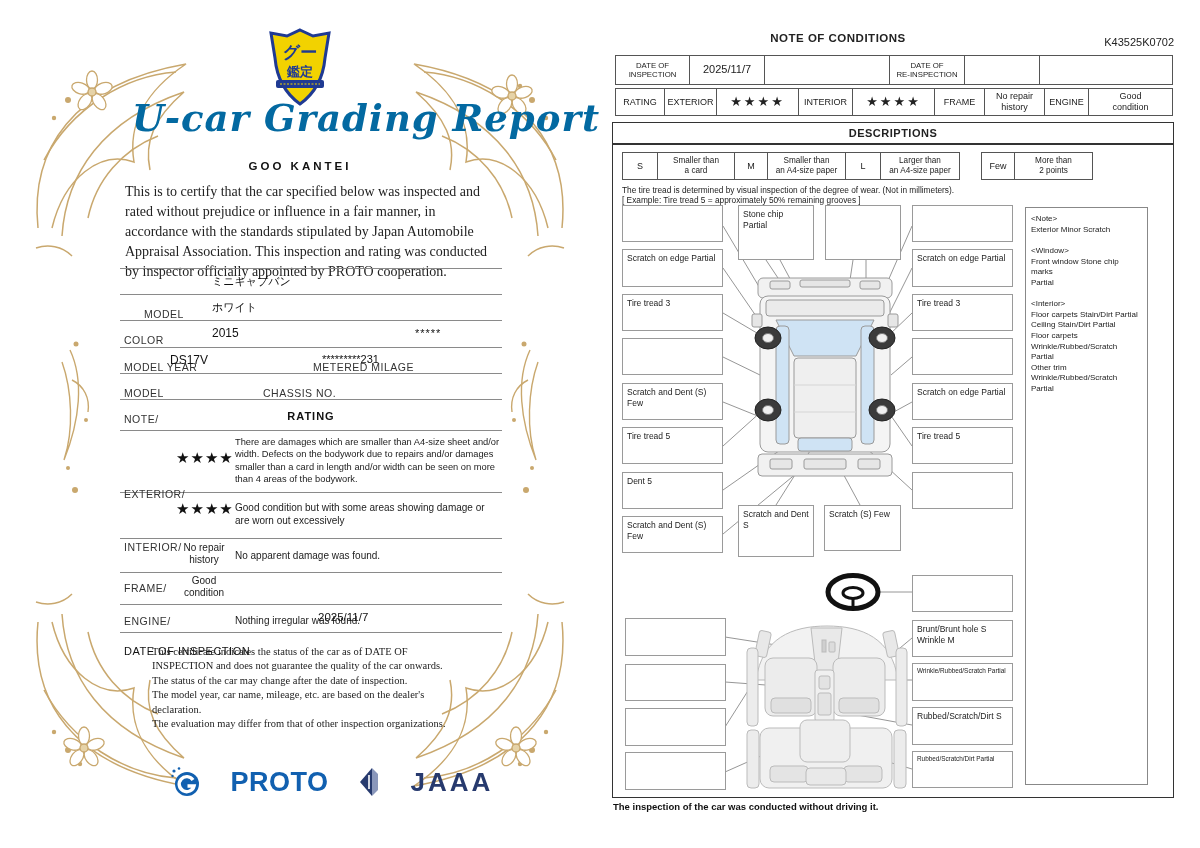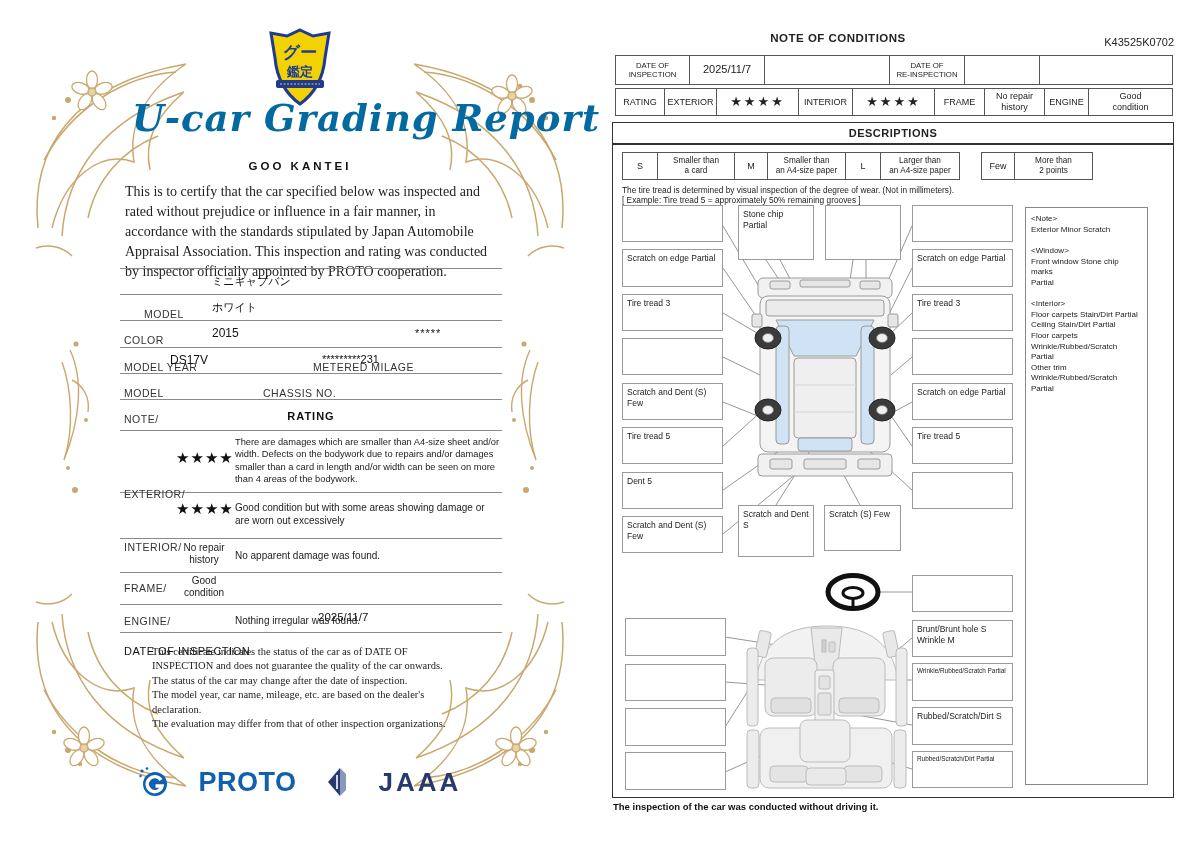--- a/index.html
+++ b/index.html
@@ -22,21 +22,21 @@
   .slabel{position:absolute;font-size:10.5px;color:#333;letter-spacing:.5px;margin-top:33px;}
   .sval{position:absolute;font-size:11px;color:#111;}
   .stars{position:absolute;font-size:15px;letter-spacing:1px;color:#111;}
   .rdesc{position:absolute;font-size:9.3px;line-height:1.32;color:#222;width:266px;}
   .grade{position:absolute;font-size:10px;line-height:1.15;text-align:center;
     white-space:pre-line;color:#222;}
   #disclaimer{position:absolute;left:152px;top:645px;width:348px;
     font-family:"Liberation Serif",serif;font-size:10.5px;line-height:1.38;
     white-space:pre-line;color:#222;}
   #logos{position:absolute;left:0;top:766px;width:600px;display:flex;
-    justify-content:center;align-items:center;gap:30px;}
+    justify-content:center;align-items:center;gap:30px;padding-left:32px;}
   .proto-word{font-size:27px;font-weight:bold;color:#1160b0;letter-spacing:.5px;
     font-family:"Liberation Sans",sans-serif;}
   .jaaa-word{font-size:26px;font-weight:bold;color:#273a6e;letter-spacing:3px;}
   
   #cond{position:absolute;left:608px;top:30px;width:572px;height:800px;}
   #cond-title{position:absolute;left:0;top:2px;width:460px;text-align:center;
     font-size:11.5px;font-weight:bold;letter-spacing:.5px;}
   #report-id{position:absolute;right:6px;top:6px;font-size:11px;}
   .trow{position:absolute;display:flex;}
   .tcell{border:1px solid #555;border-left:none;box-sizing:border-box;

